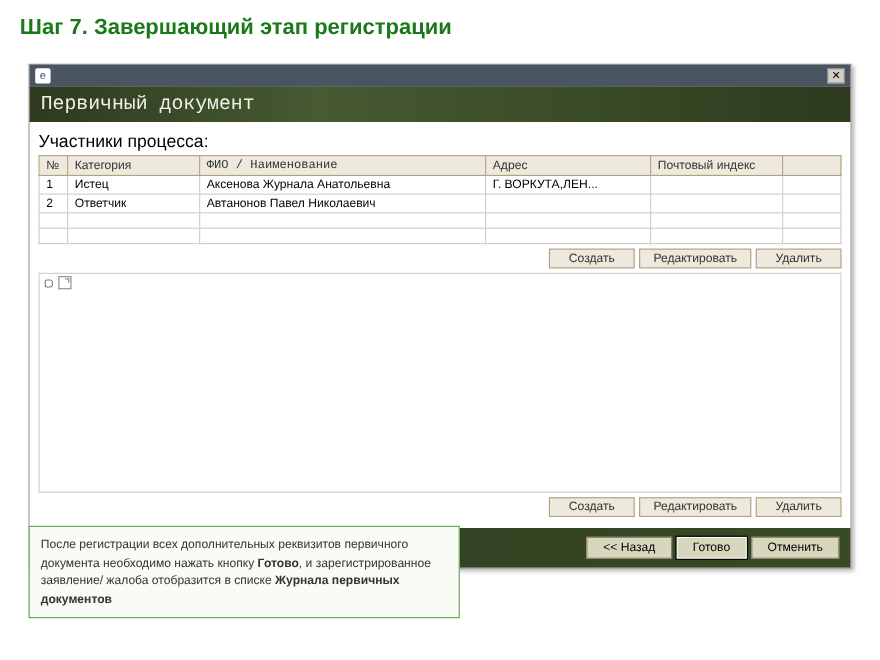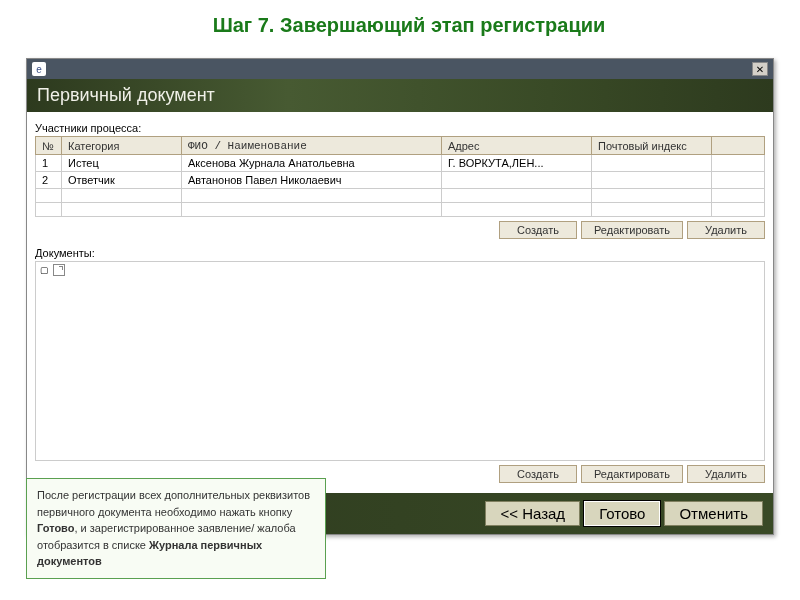--- a/index.html
+++ b/index.html
@@ -1,39 +1,39 @@
 <!DOCTYPE html>
 <html><head>
 <meta charset="utf-8">
 <style>
 * { box-sizing: border-box; margin: 0; padding: 0; }
 body { font-family: Arial, sans-serif; background: #fff; width: 800px; height: 600px; position: relative; overflow: hidden; }
-.page-title { font-size: 20px; font-weight: bold; color: #1a7a1a; text-align: center; padding: 14px 0 10px; margin-left: 18px; }
+.page-title { font-size: 20px; font-weight: bold; color: #1a7a1a; text-align: left; padding: 14px 0 10px; margin-left: 18px; }
 .dialog { position: absolute; left: 26px; top: 58px; width: 748px; border: 1px solid #888; background: #fff; box-shadow: 2px 2px 4px rgba(0,0,0,0.3); }
 .titlebar { background: #4a5562; color: #fff; font-size: 11px; padding: 3px 5px; display: flex; align-items: center; justify-content: space-between; }
 .titlebar-left { display: flex; align-items: center; gap: 4px; }
 .titlebar-icon { width: 14px; height: 14px; background: #fff; display: inline-flex; align-items: center; justify-content: center; font-size: 10px; color: #3a5088; border-radius: 2px; }
 .titlebar-close { width: 16px; height: 14px; background: #d4d0c8; border: 1px solid #888; color: #000; font-size: 10px; display: flex; align-items: center; justify-content: center; cursor: pointer; }
-.banner { background: linear-gradient(to right, #2d3a1e 0%, #475a32 35%, #394a26 70%, #2d3a1e 100%); color: #f0f0e8; font-size: 18px; padding: 6px 10px; }
+.banner { background: linear-gradient(to right, #2d3a1e 0%, #475a32 35%, #394a26 70%, #2d3a1e 100%); color: #f0f0e8; font-size: 18px; padding: 6px 10px; font-family: Liberation Mono, monospace; }
 .content { padding: 6px 8px; background: #fff; font-size: 11px; }
-.section-label { font-size: 11px; color: #000; margin: 4px 0 2px; }
+.section-label { font-size: 16px; color: #000; margin: 4px 0 2px; }
 table.grid { width: 100%; border-collapse: collapse; font-size: 11px; background: #fff; }
 table.grid th { background: #ede9dc; border: 1px solid #b0a080; padding: 2px 6px; text-align: left; font-weight: normal; color: #333; height: 18px; }
 table.grid td { border: 1px solid #ccc; padding: 2px 6px; height: 16px; text-align: left; }
 table.grid tr.empty td { height: 14px; }
 .btn-row { display: flex; justify-content: flex-end; gap: 4px; padding: 4px 0; align-items: center; }
 .btn { background: #ede9dc; border: 1px solid #b0a080; padding: 2px 12px; font-size: 11px; color: #333; cursor: pointer; min-width: 78px; text-align: center; }
 .docs-area { border: 1px solid #ccc; min-height: 200px; background: #fff; }
 .doc-item { display: flex; align-items: center; gap: 4px; padding: 2px 4px; font-size: 11px; }
 .doc-icon { width: 12px; height: 12px; display: inline-block; background: #fff; border: 1px solid #888; position: relative; }
 .doc-icon::after { content: ''; position: absolute; top: 1px; right: 1px; width: 3px; height: 3px; border-top: 1px solid #888; border-right: 1px solid #888; }
 .dialog-footer { background: linear-gradient(to right, #2d3a1e, #394a26); padding: 8px 10px; display: flex; justify-content: flex-end; gap: 4px; }
-.footer-btn { background: #d8d6bd; border: 1px solid #808060; padding: 3px 14px; font-size: 15px; cursor: pointer; }
+.footer-btn { background: #d8d6bd; border: 1px solid #808060; padding: 3px 14px; font-size: 11px; cursor: pointer; }
 .footer-btn.outlined { border: 1px solid #fff; outline: 1px solid #000; }
-.hint-box { position: absolute; left: 26px; top: 478px; width: 300px; background: #f8fcf4; border: 1px solid #5aa050; padding: 8px 10px; font-size: 11px; line-height: 1.5; color: #333; z-index: 10; }
+.hint-box { position: absolute; left: 26px; top: 478px; width: 392px; background: #f8fcf4; border: 1px solid #5aa050; padding: 8px 10px; font-size: 11px; line-height: 1.5; color: #333; z-index: 10; }
 .hint-box b { font-weight: bold; }
 .col-num { width: 26px; }
 .col-cat { width: 120px; }
 .col-name { width: 260px; font-family: Liberation Mono, monospace; }
 .col-addr { width: 150px; }
 .col-post { width: 120px; }
 </style>
 </head>
 <body>
 
@@ -96,21 +96,20 @@
           </tr>
       </tbody>
     </table>
 
     <div class="btn-row">
       <div class="btn">Создать</div>
       <div class="btn">Редактировать</div>
       <div class="btn">Удалить</div>
     </div>
 
-    <div class="section-label">Документы:</div>
     <div class="docs-area">
       <div class="doc-item">
         <span style="font-size:9px;">▢</span>
         <span class="doc-icon"></span>
       </div>
     </div>
 
     <div class="btn-row">
       <div class="btn">Создать</div>
       <div class="btn">Редактировать</div>

